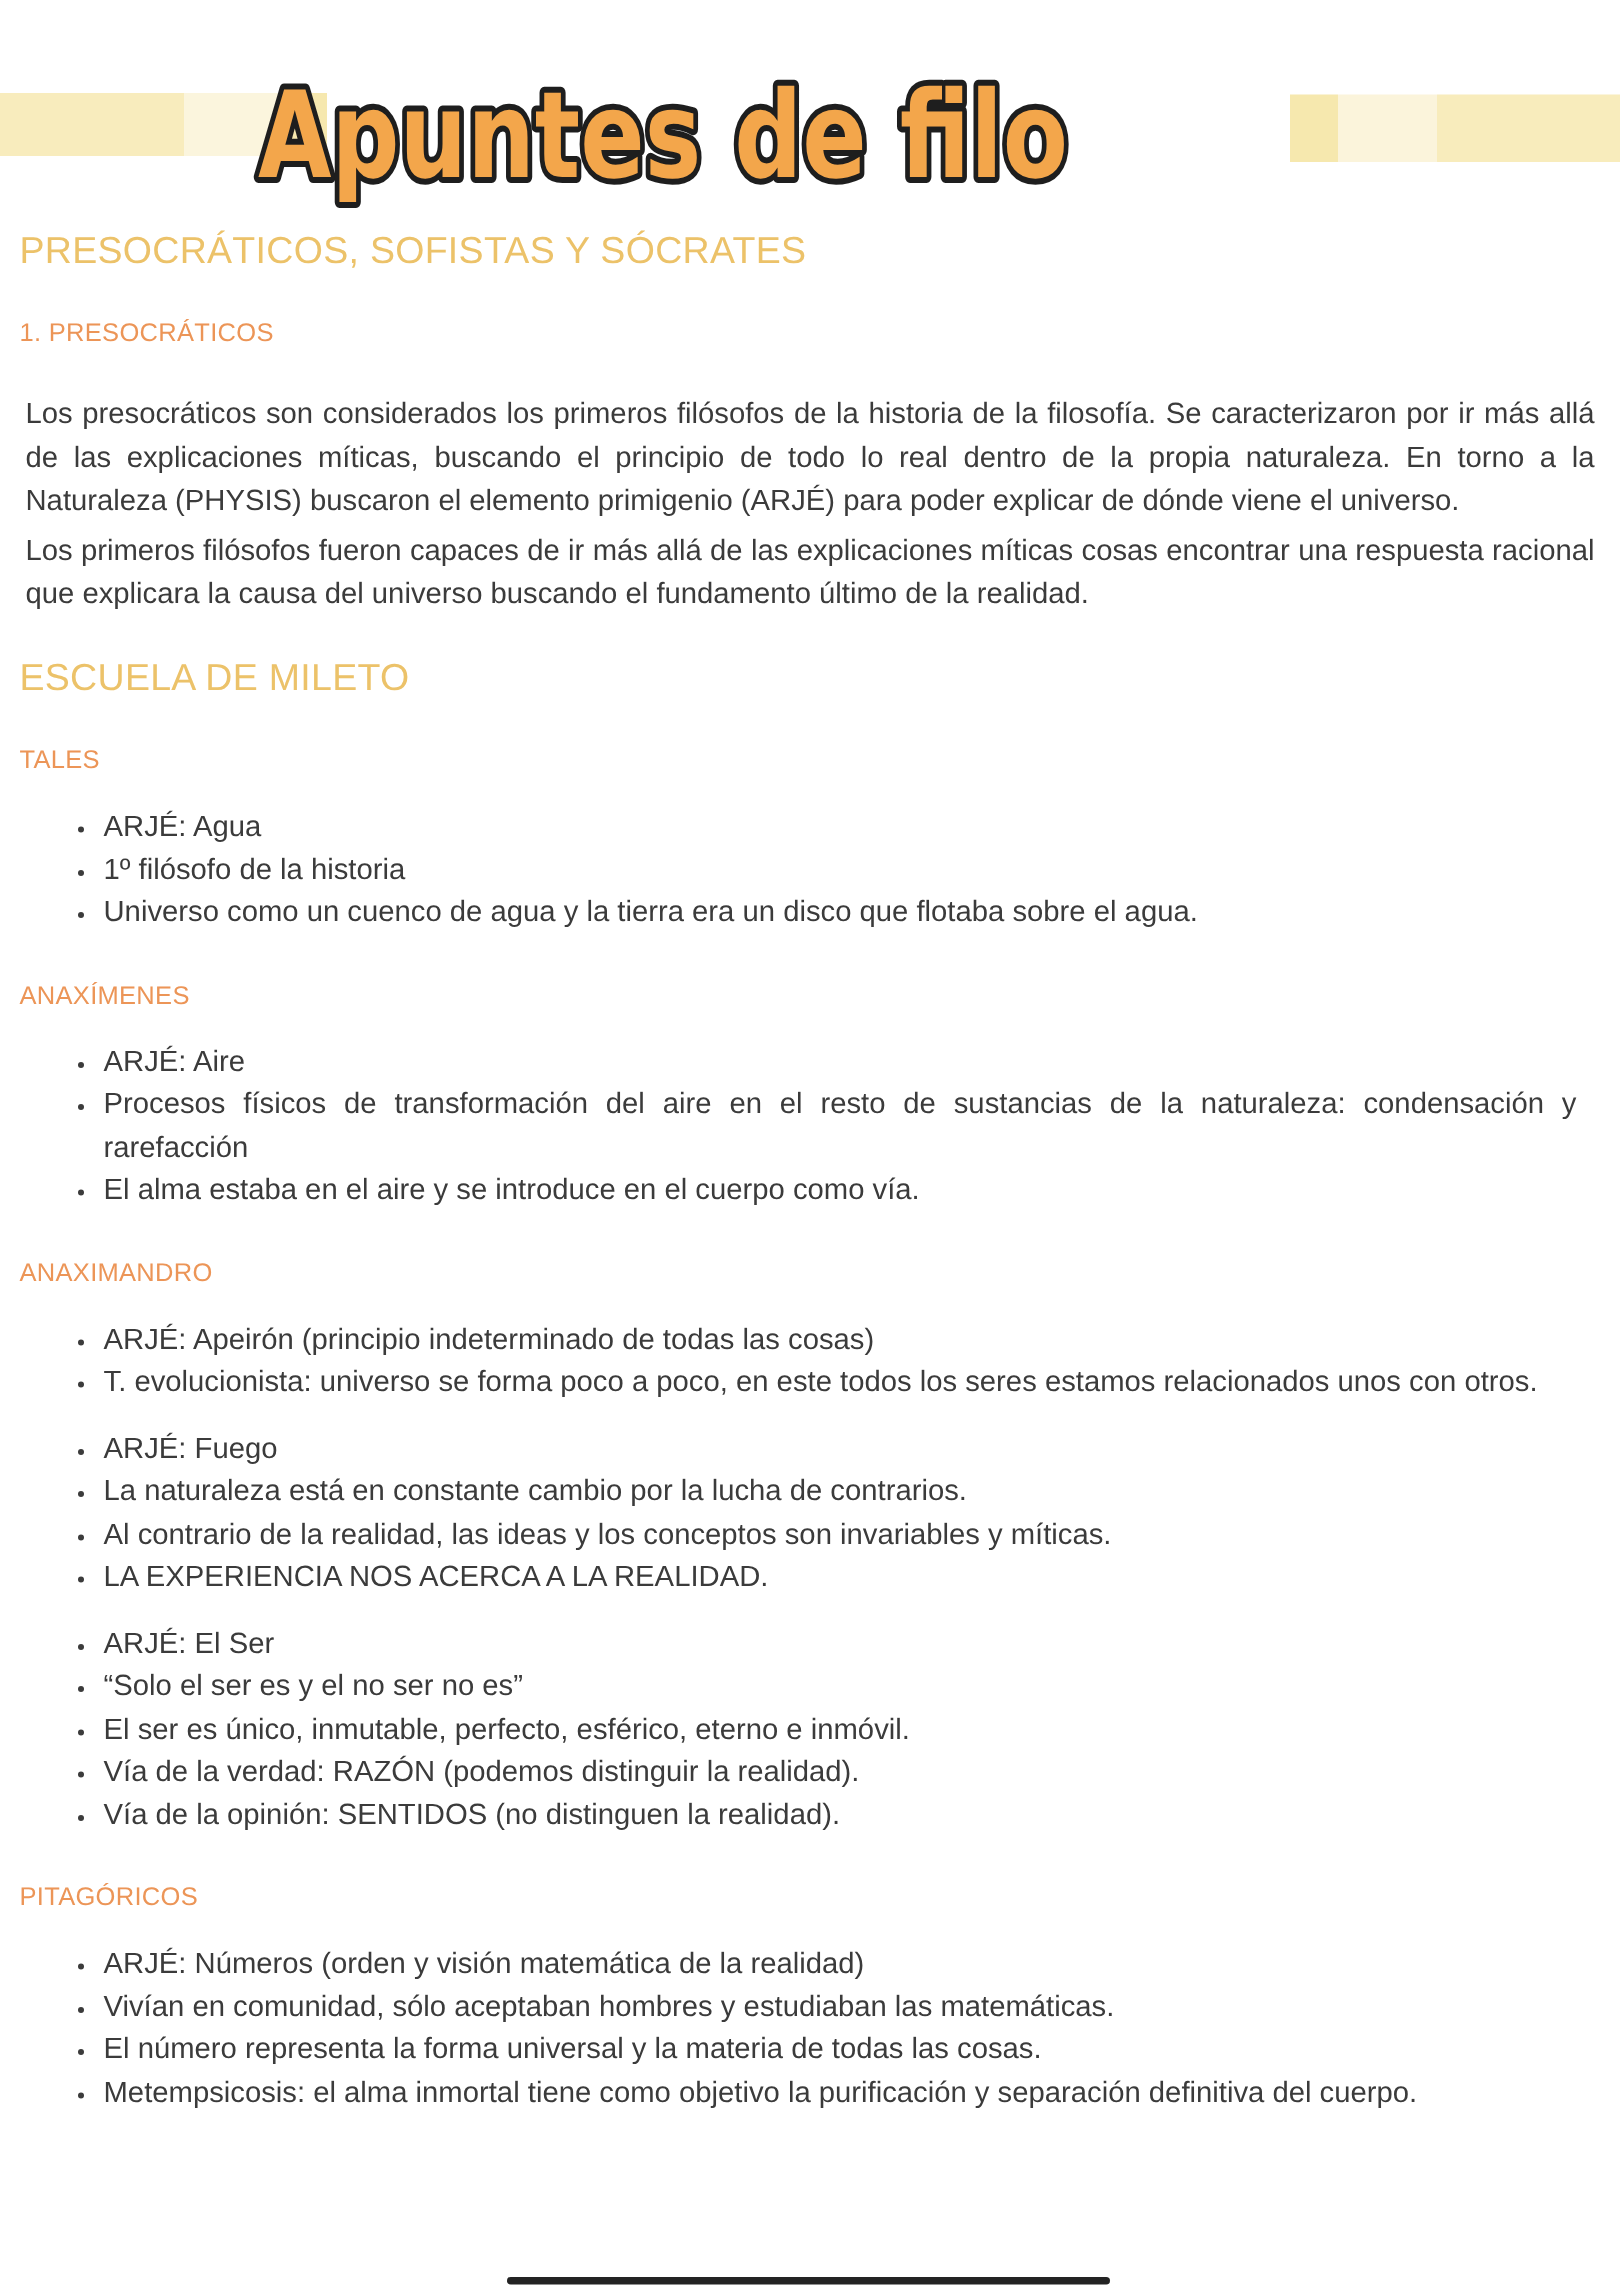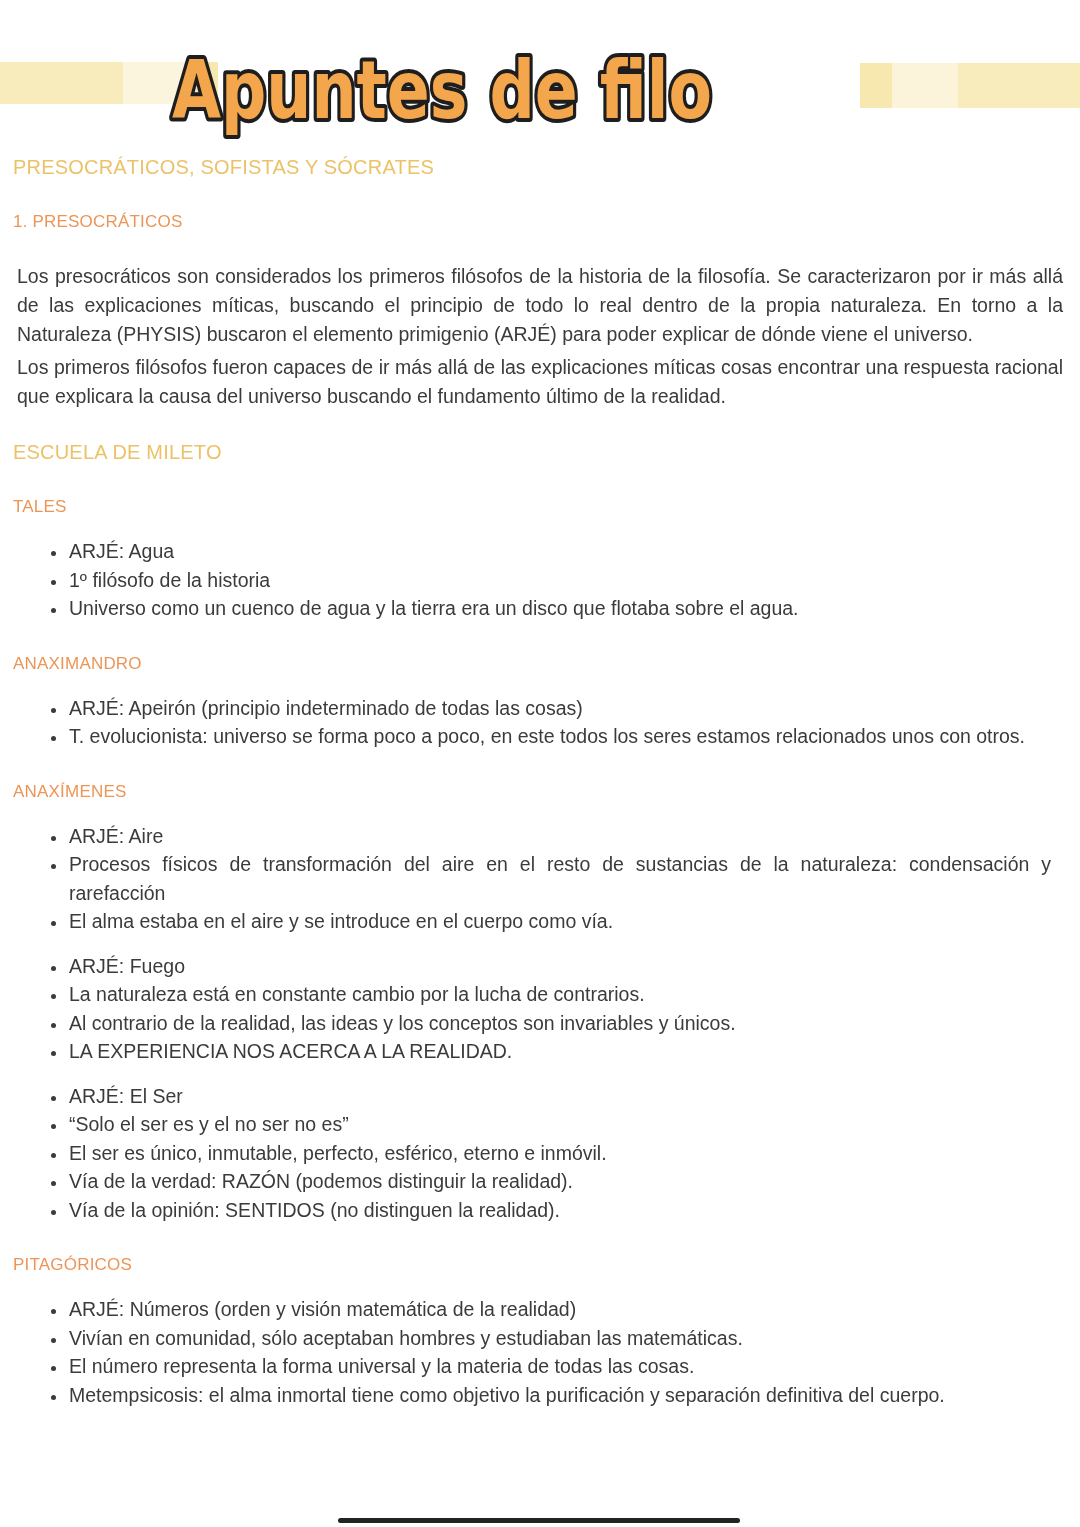--- a/index.html
+++ b/index.html
@@ -31,21 +31,21 @@
   }
   .title-wrap svg { display: block; margin: 0 auto; }
 
   
   .content {
     position: absolute; left: 13px; right: 13px; top: 153px;
     font-size: 19.5px;
   }
 
   .h-gold {
-    color: #ecc269; font-size: 20px; font-weight: 400;
+    color: #ecc269; font-size: 25px; font-weight: 400;
     line-height: 28px; letter-spacing: 0.2px; margin: 0;
   }
   .h-orange {
     color: #ec9557; font-size: 17px; font-weight: 400;
     line-height: 28px; letter-spacing: 0.2px; margin: 0;
   }
   .mt-section { margin-top: 27px; }
   .mt-para { margin-top: 26px; }
 
   .para-block p {
@@ -105,41 +105,41 @@
   <div class="group">
     <div class="h-orange mt-section">TALES</div>
     <ul class="notes">
       <li>ARJÉ: Agua</li>
       <li>1º filósofo de la historia</li>
       <li>Universo como un cuenco de agua y la tierra era un disco que flotaba sobre el agua.</li>
     </ul>
   </div>
 
   <div class="group">
-    <div class="h-orange mt-section">ANAXIMANDRO</div>
-    <ul class="notes">
-      <li>ARJÉ: Apeirón (principio indeterminado de todas las cosas)</li>
-      <li>T. evolucionista: universo se forma poco a poco, en este todos los seres estamos relacionados unos con otros.</li>
-    </ul>
-  </div>
-
-  <div class="group">
     <div class="h-orange mt-section">ANAXÍMENES</div>
     <ul class="notes">
       <li>ARJÉ: Aire</li>
       <li>Procesos físicos de transformación del aire en el resto de sustancias de la naturaleza: condensación y rarefacción</li>
       <li>El alma estaba en el aire y se introduce en el cuerpo como vía.</li>
     </ul>
   </div>
 
   <div class="group">
+    <div class="h-orange mt-section">ANAXIMANDRO</div>
+    <ul class="notes">
+      <li>ARJÉ: Apeirón (principio indeterminado de todas las cosas)</li>
+      <li>T. evolucionista: universo se forma poco a poco, en este todos los seres estamos relacionados unos con otros.</li>
+    </ul>
+  </div>
+
+  <div class="group">
     <ul class="notes">
       <li>ARJÉ: Fuego</li>
       <li>La naturaleza está en constante cambio por la lucha de contrarios.</li>
-      <li>Al contrario de la realidad, las ideas y los conceptos son invariables y únicos.</li>
+      <li>Al contrario de la realidad, las ideas y los conceptos son invariables y míticas.</li>
       <li>LA EXPERIENCIA NOS ACERCA A LA REALIDAD.</li>
     </ul>
   </div>
 
   <div class="group">
     <ul class="notes">
       <li>ARJÉ: El Ser</li>
       <li>“Solo el ser es y el no ser no es”</li>
       <li>El ser es único, inmutable, perfecto, esférico, eterno e inmóvil.</li>
       <li>Vía de la verdad: RAZÓN (podemos distinguir la realidad).</li>

